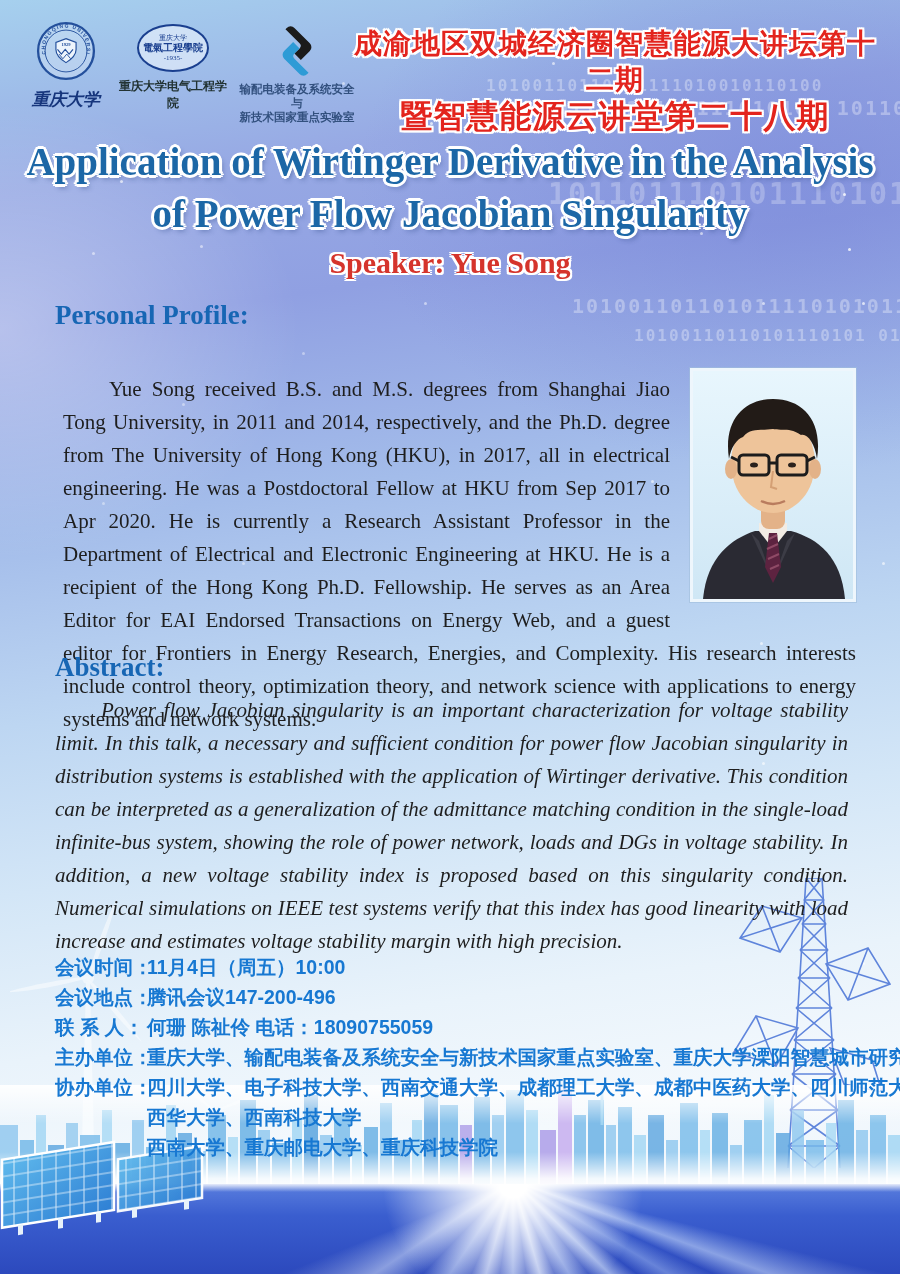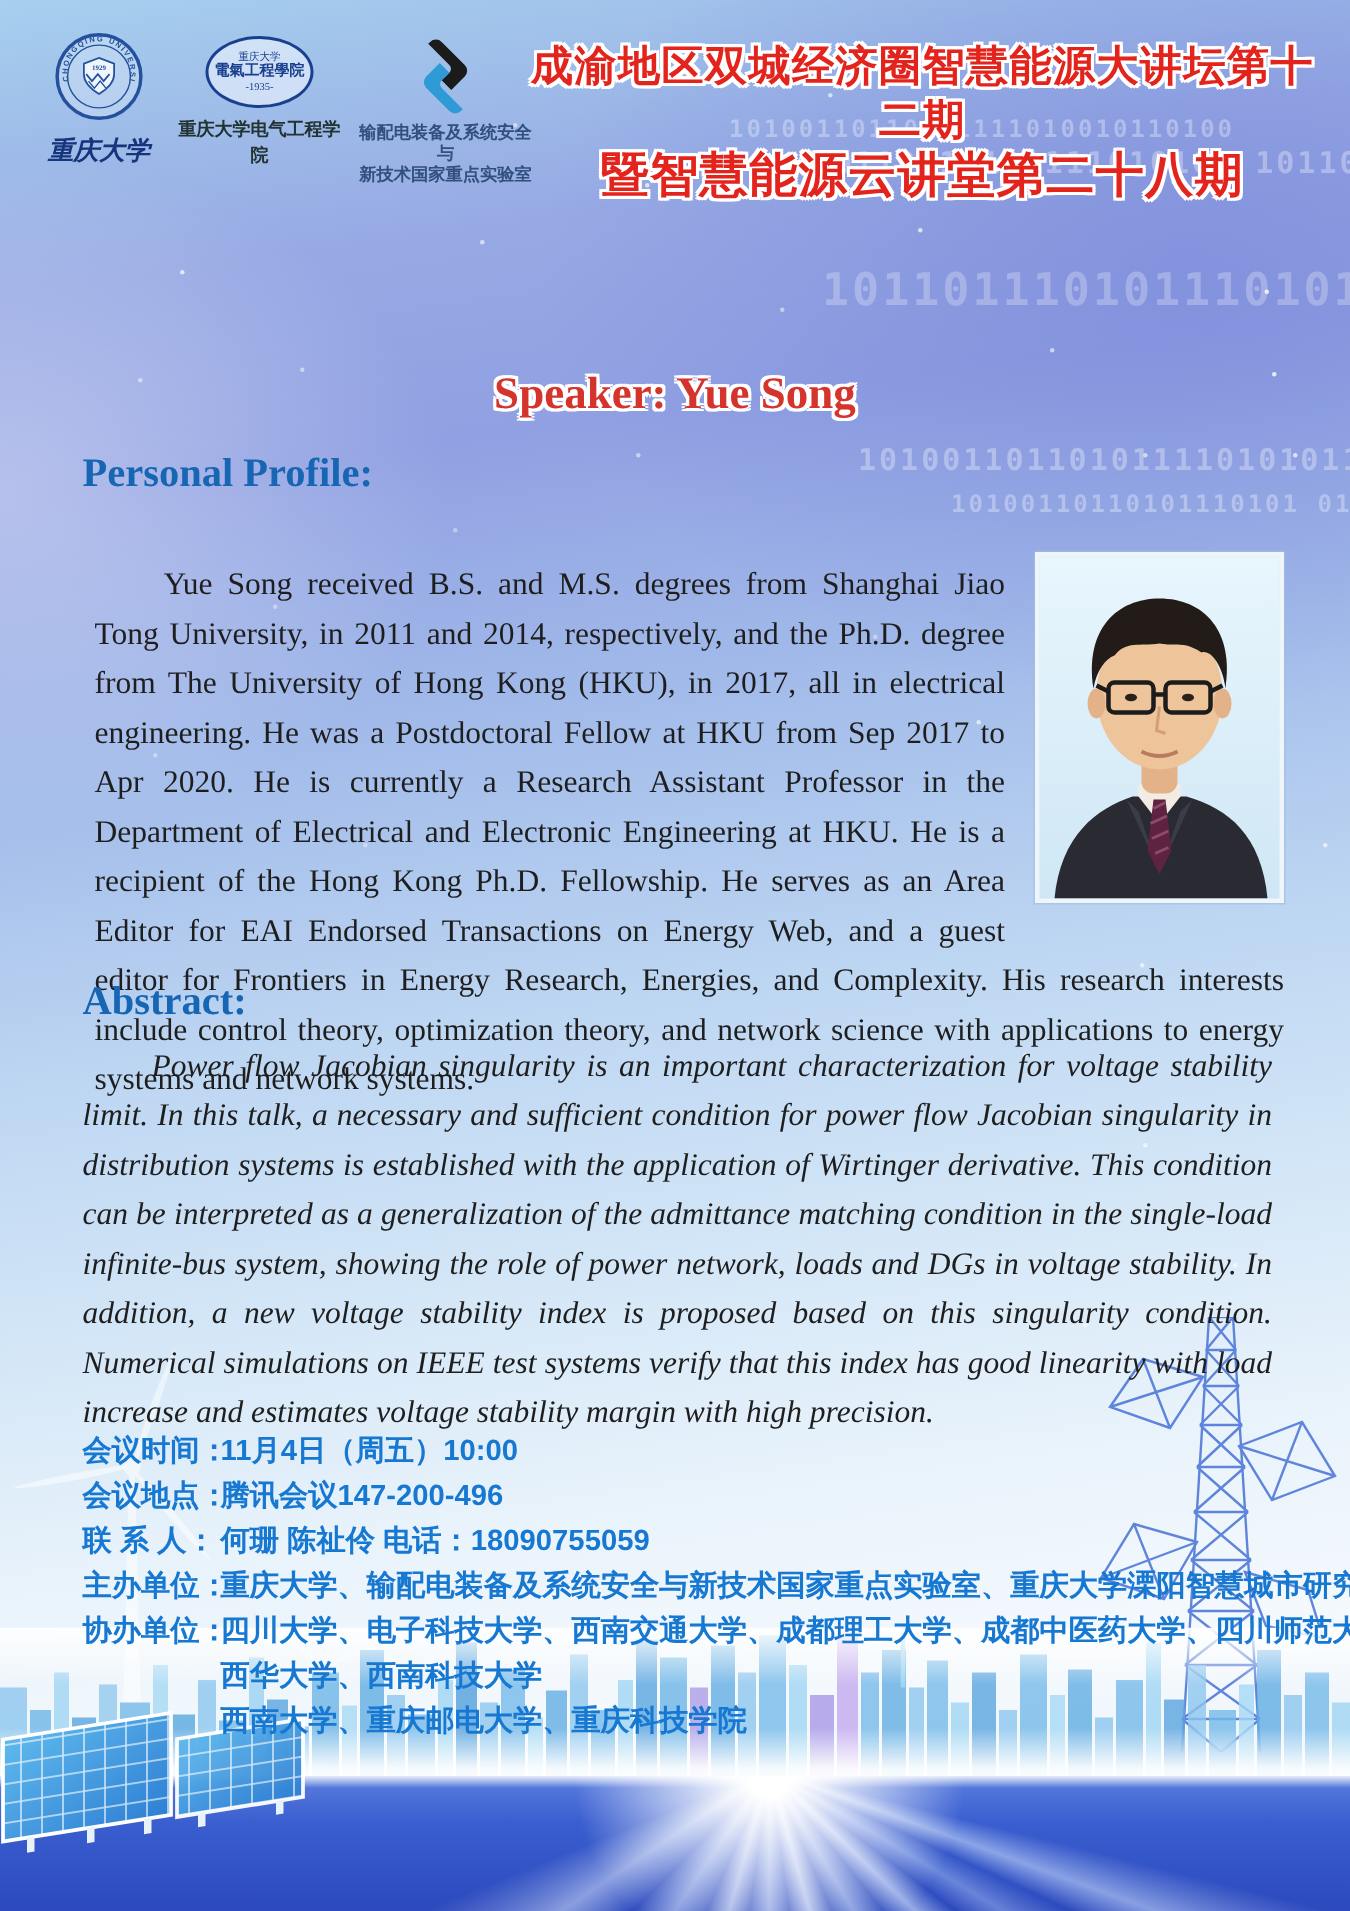--- a/index.html
+++ b/index.html
@@ -170,20 +170,24 @@
         <div>新技术国家重点实验室</div>
       </div>
     </div>
   </div>
 
   <div class="series-title">
     <div class="series-line1">成渝地区双城经济圈智慧能源大讲坛第十二期</div>
     <div class="series-line2">暨智慧能源云讲堂第二十八期</div>
   </div>
 
+  <div class="main-title">
+    <div>Application of Wirtinger Derivative in the Analysis</div>
+    <div>of Power Flow Jacobian Singularity</div>
+  </div>
   <div class="speaker">Speaker: Yue Song</div>
 
   <div class="sec-heading profile-heading">Personal Profile:</div>
   <div class="profile-body body-text">
     <div class="photo-frame">
       <svg width="160" height="228" viewBox="0 0 160 228">
         <rect width="160" height="228" fill="#d9eef9"></rect>
         <rect width="160" height="228" fill="url(#bgGrad)"></rect>
         <defs>
           <linearGradient id="bgGrad" x1="0" y1="0" x2="0" y2="1">

